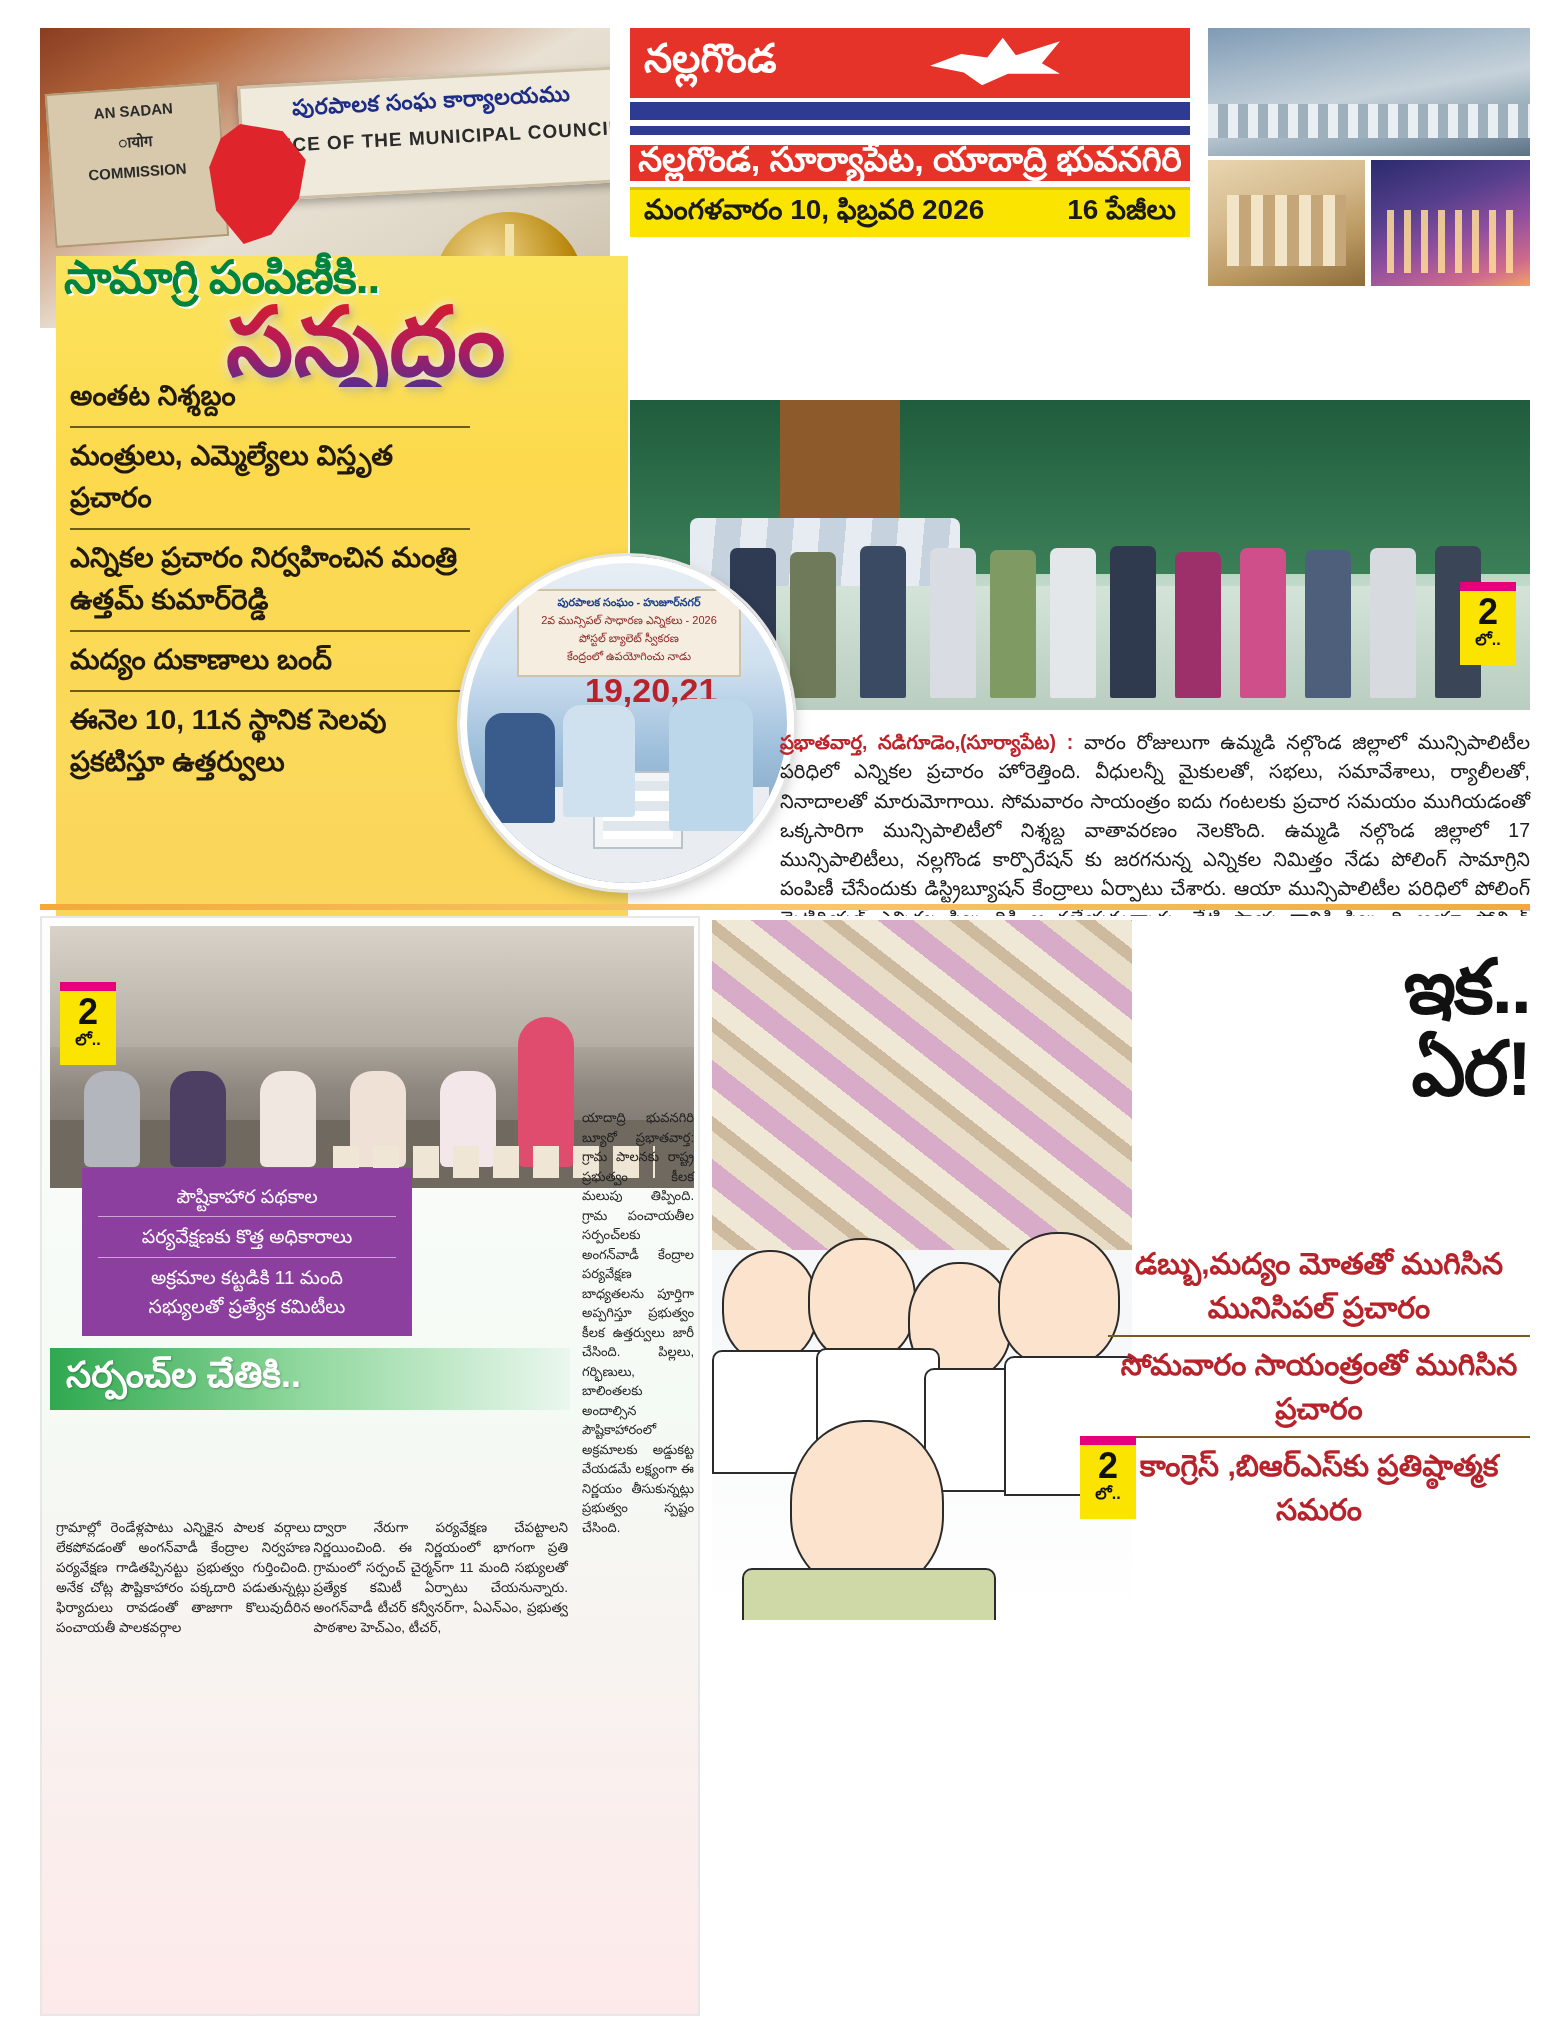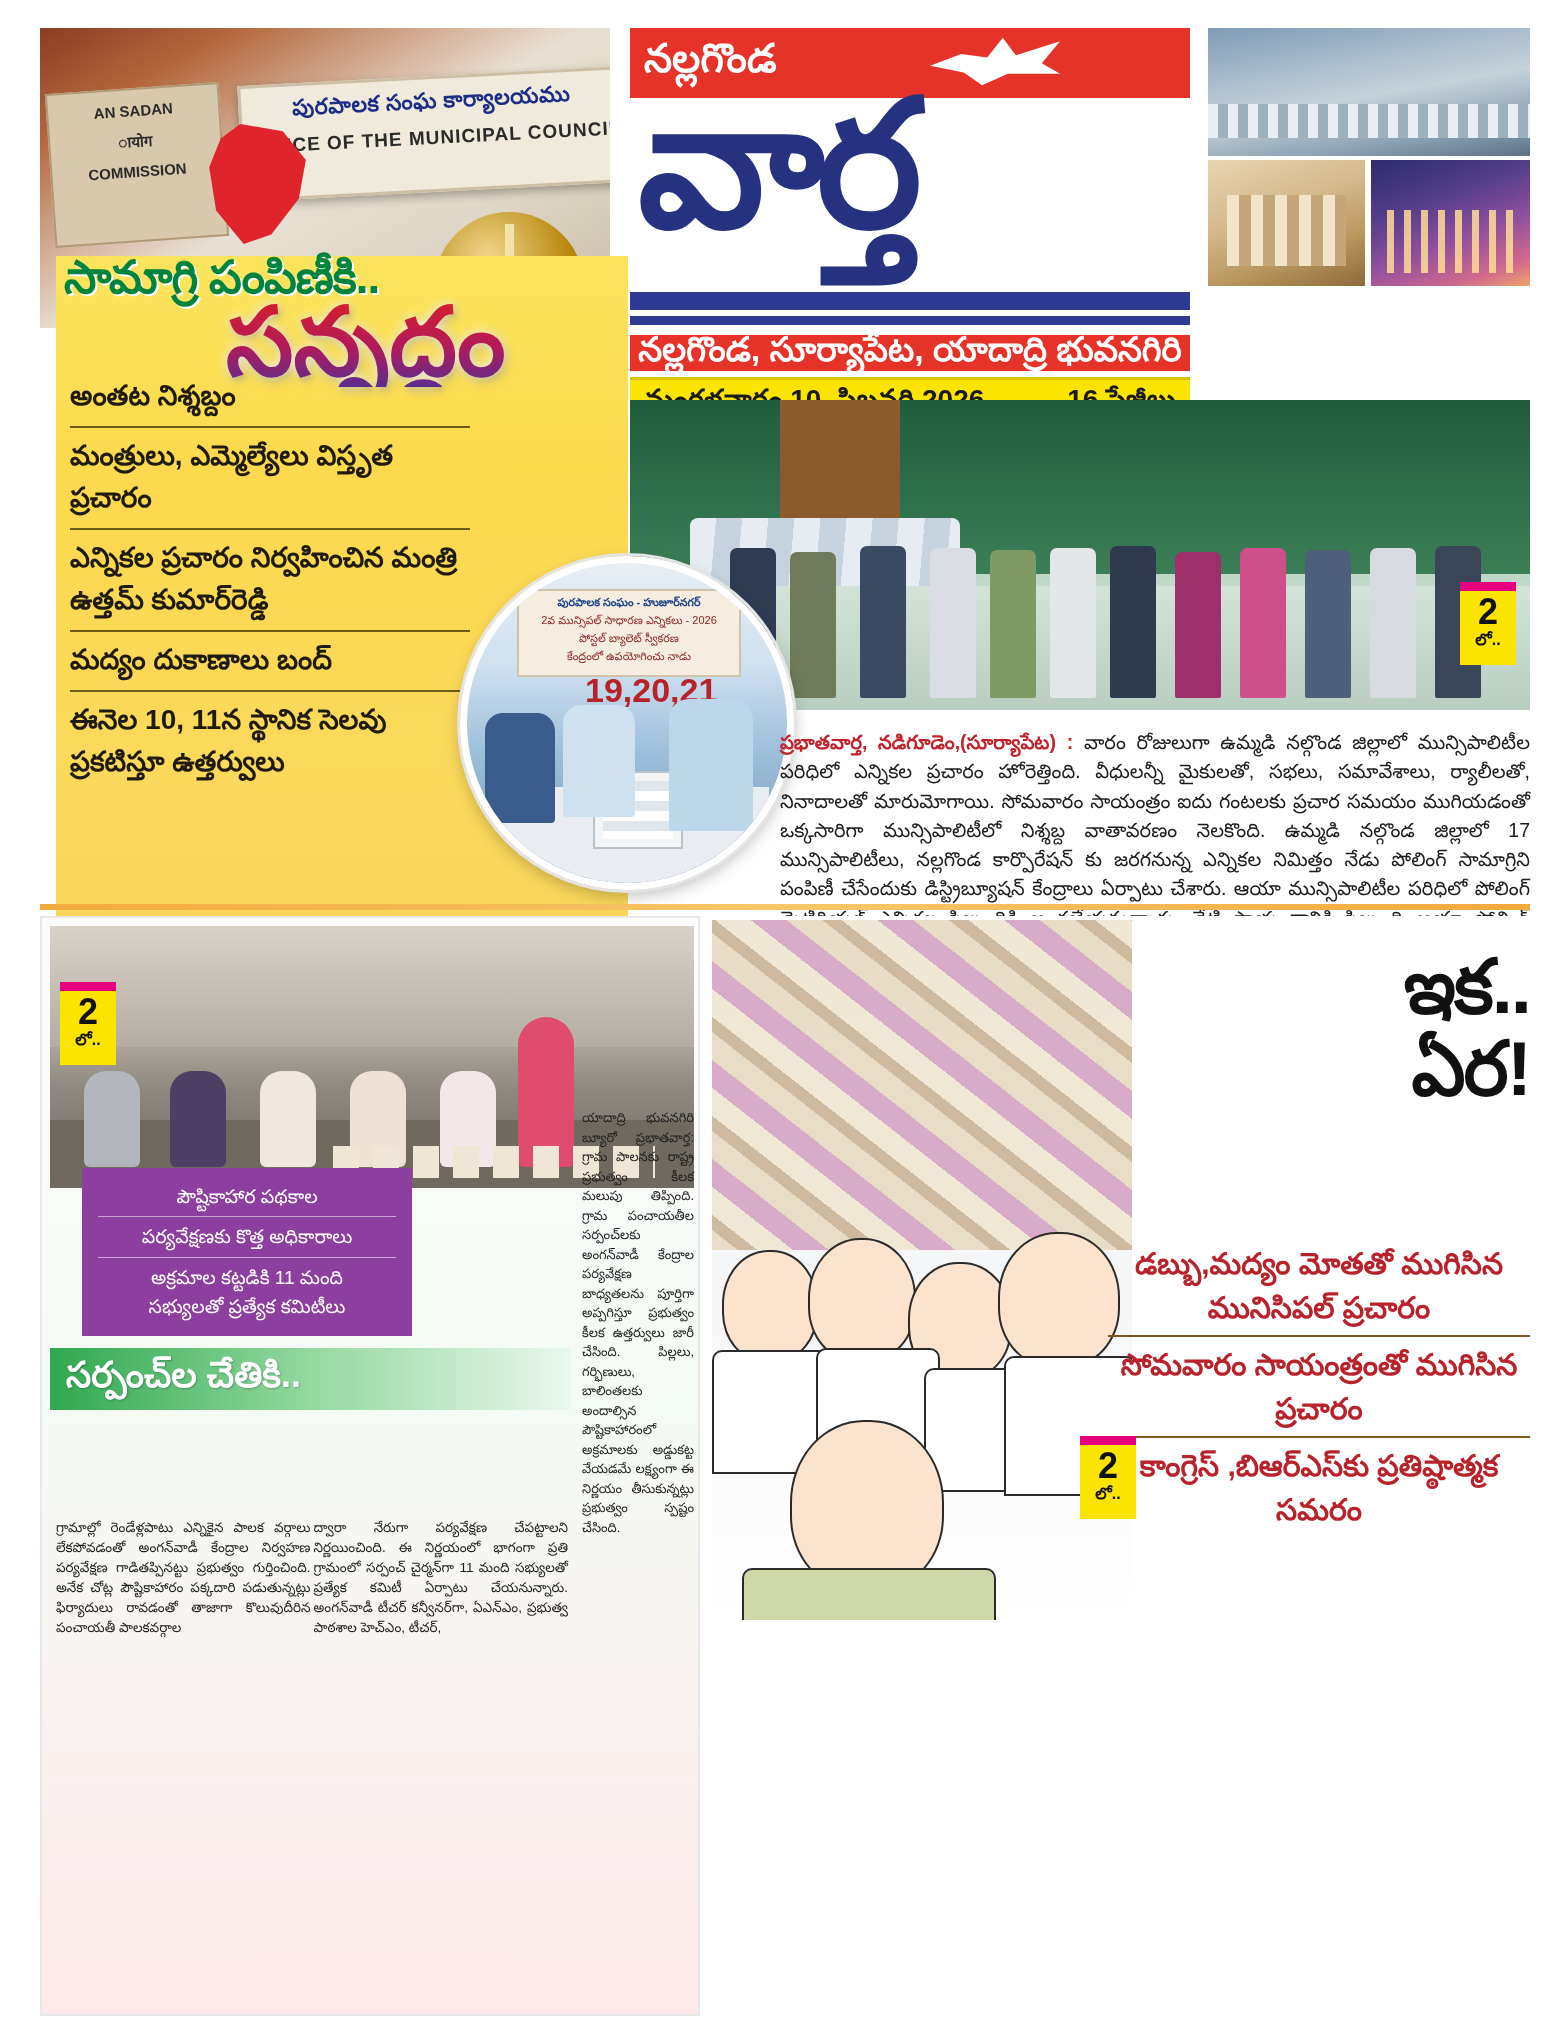--- a/index.html
+++ b/index.html
@@ -199,23 +199,20 @@
         <li class="b-emph">ఎన్నికల ప్రచారం నిర్వహించిన మంత్రి ఉత్తమ్ కుమార్‌రెడ్డి</li>
         <li>మద్యం దుకాణాలు బంద్</li>
         <li class="nb">ఈనెల 10, 11న స్థానిక సెలవు ప్రకటిస్తూ ఉత్తర్వులు</li>
       </ul>
     </div>
 
     <div class="mast">
       <div class="mast-top">
         <div class="mast-city">నల్లగొండ</div>
         <div class="dove"></div>
-      </div>
-      <div class="mast-word">
-        <div class="vaarta">వార్త</div>
       </div>
       <div class="bar1"></div>
       <div class="bar2"></div>
       <div class="mast-edition">
         <span>నల్లగొండ, సూర్యాపేట, యాదాద్రి భువనగిరి</span>
       </div>
       <div class="mast-date">
         <span>మంగళవారం 10, ఫిబ్రవరి 2026</span>
         <span>16 పేజీలు</span>
       </div>

